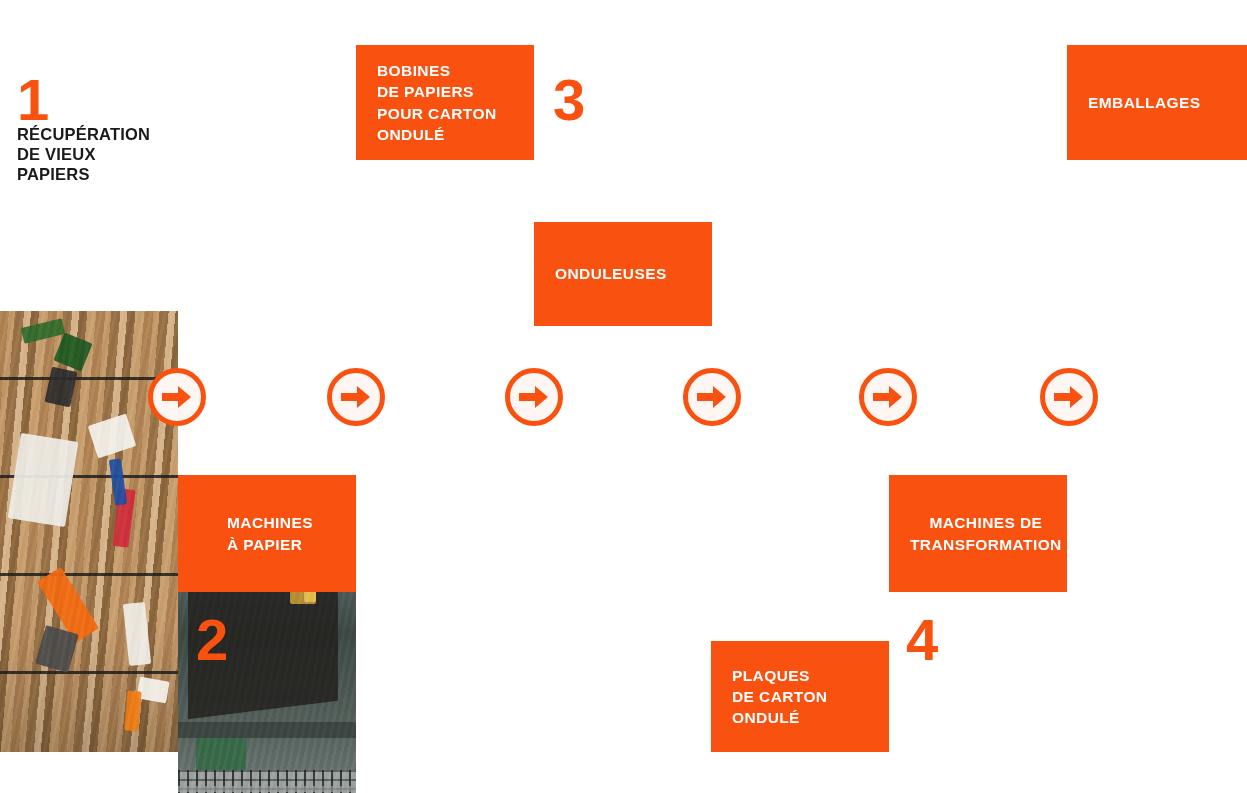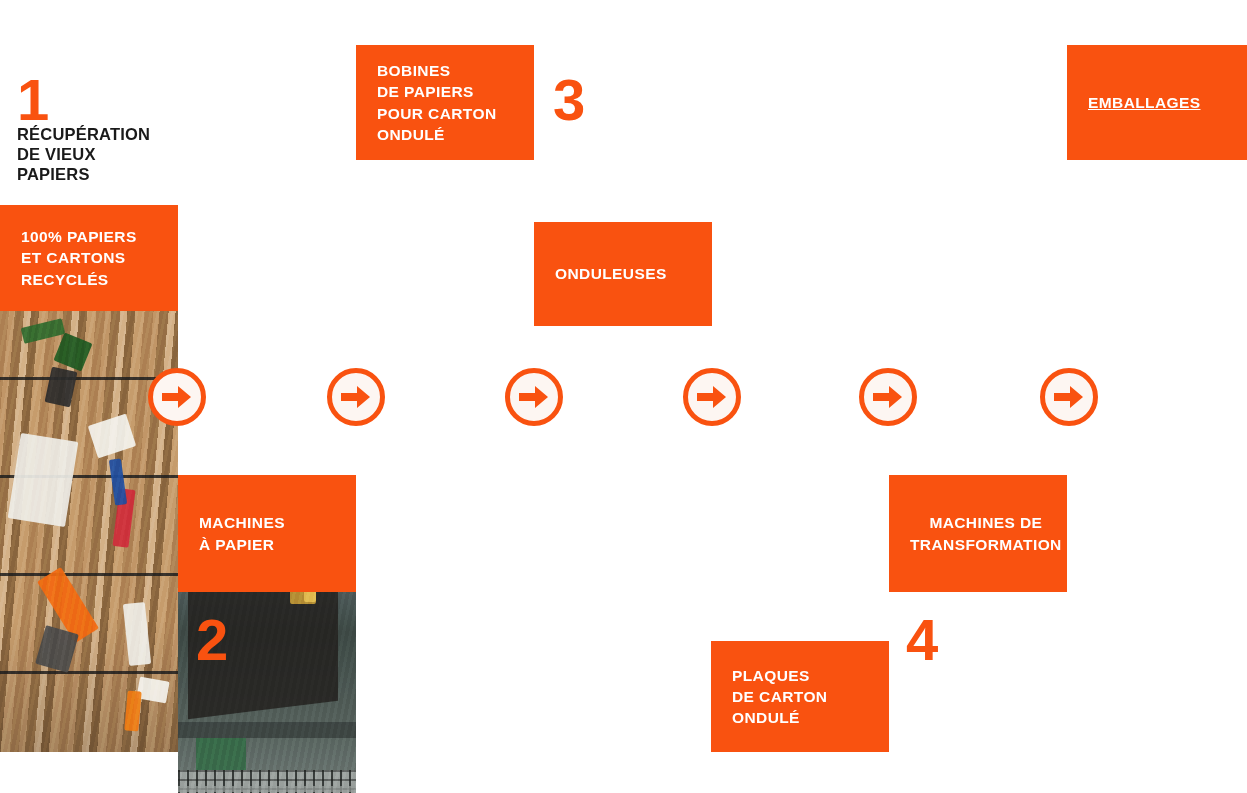--- a/index.html
+++ b/index.html
@@ -118,25 +118,20 @@
 
 <div id="stage">
 
   <div class="step blk" style="left:17px; top:76px; width:160px;">
     <span class="num">1</span>
     <span class="cap">RÉCUPÉRATION
 DE VIEUX
 PAPIERS</span>
   </div>
 
-  <div class="blk panel" style="left:0; top:205px; width:178px; height:106px;">
-    <div class="ptext">100% PAPIERS
-ET CARTONS
-RECYCLÉS</div>
-  </div>
 
   <div class="blk photo ph-bale" style="left:0; top:311px; width:178px; height:441px;">
     <div class="wire" style="top:66px;"></div>
     <div class="wire" style="top:164px;"></div>
     <div class="wire" style="top:262px;"></div>
     <div class="wire" style="top:360px;"></div>
     <div class="scrap" style="left:22px; top:12px; width:42px; height:16px; background:#2f6b2e; transform:rotate(-14deg);"></div>
     <div class="scrap" style="left:58px; top:26px; width:30px; height:30px; background:#1e5a22; transform:rotate(22deg);"></div>
     <div class="scrap" style="left:14px; top:126px; width:58px; height:86px; background:#efeee8; transform:rotate(9deg);"></div>
     <div class="scrap" style="left:92px; top:108px; width:40px; height:34px; background:#f4f3ee; transform:rotate(-18deg);"></div>
@@ -155,21 +150,21 @@
     <div class="slab" style="left:0; top:10px; width:178px; height:14px; background:#4b463f; opacity:.9;"></div>
     <div class="slab" style="left:0; top:28px; width:178px; height:9px; background:#5d574d; opacity:.8;"></div>
     <div class="light" style="left:112px; top:40px; width:26px; height:78px; background:#e4b13b;"></div>
     <div class="light" style="left:126px; top:64px; width:12px; height:52px; background:#f0c95a;"></div>
     <div class="slab" style="left:0; top:236px; width:178px; height:16px; background:#3a423f;"></div>
     <div class="slab" style="left:18px; top:252px; width:50px; height:84px; background:#2f6b44; opacity:.8;"></div>
     <div class="grid"></div>
     <div class="slab" style="left:0; top:300px; width:178px; height:6px; background:#9aa09d; opacity:.7;"></div>
   </div>
 
-  <div class="blk panel" style="left:178px; top:475px; width:178px; height:117px;">
+  <div class="blk panel" style="left:178px; top:475px; width:178px; height:117px;padding-left:28px;">
     <div class="ptext">MACHINES
 À PAPIER</div>
   </div>
 
   <div class="step blk" style="left:196px; top:616px; width:300px;">
     <span class="num">2</span>
   </div>
 
   <div class="blk panel" style="left:356px; top:45px; width:178px; height:115px;">
     <div class="ptext">BOBINES
@@ -196,21 +191,21 @@
 
   <div class="blk panel" style="left:889px; top:475px; width:178px; height:117px;text-align:center;">
     <div class="ptext">MACHINES DE
 TRANSFORMATION</div>
   </div>
 
   <div class="step blk" style="left:906px; top:616px; width:300px;">
     <span class="num">4</span>
   </div>
 
-  <div class="blk panel" style="left:1067px; top:45px; width:180px; height:115px;text-decoration:underline;">
+  <div class="blk panel" style="left:1067px; top:45px; width:180px; height:115px;">
     <div class="ptext">EMBALLAGES</div>
   </div>
 
   <div class="arrow" style="left:148px; top:368px;">
     <svg width="30" height="28" viewBox="0 0 30 28" aria-hidden="true">
       <path d="M0 10 H16 V3 L29 14 L16 25 V18 H0 Z" fill="#f95210"></path>
     </svg>
   </div>
   <div class="arrow" style="left:327px; top:368px;">
     <svg width="30" height="28" viewBox="0 0 30 28" aria-hidden="true">

